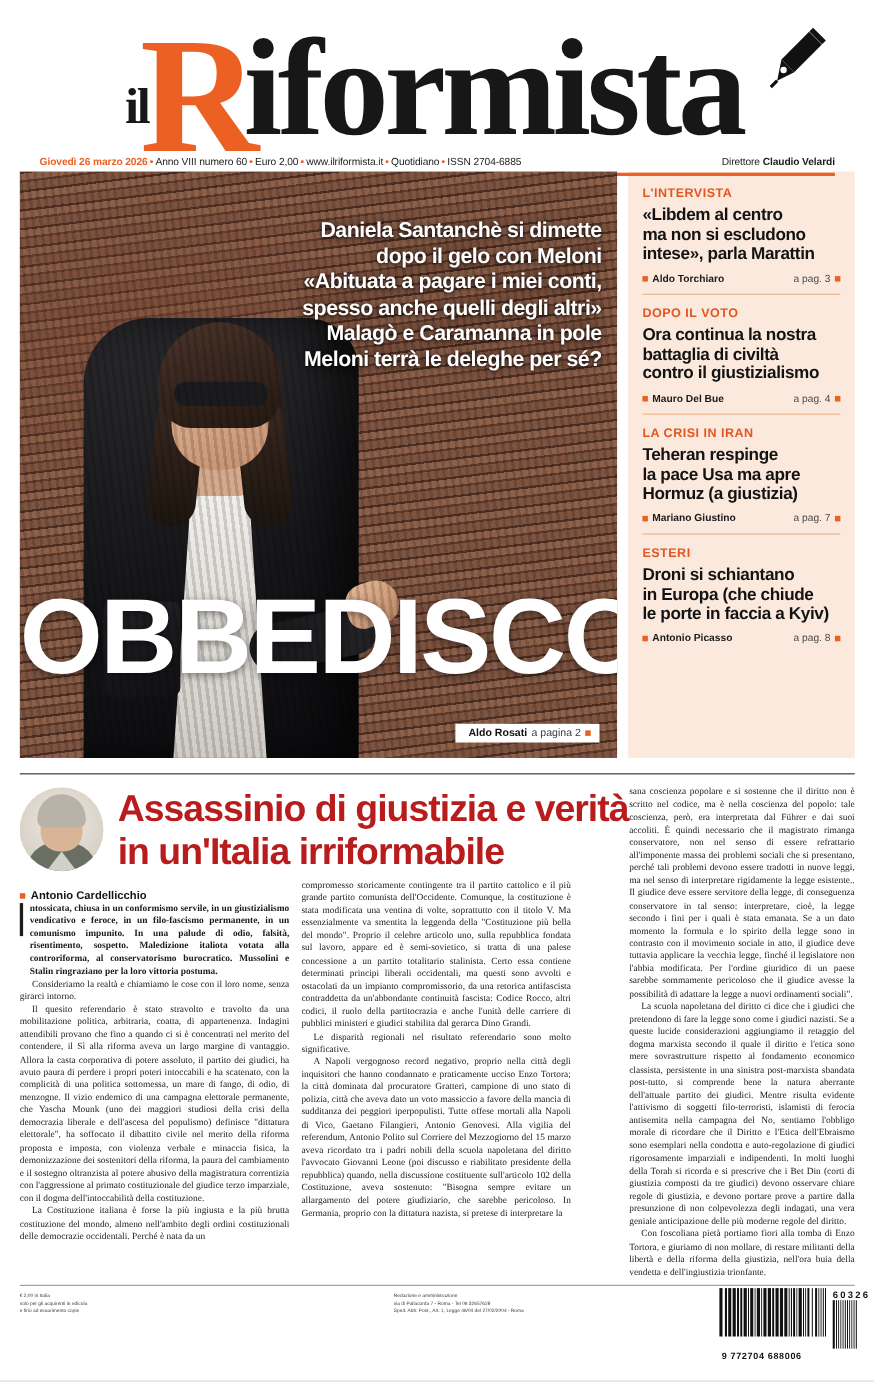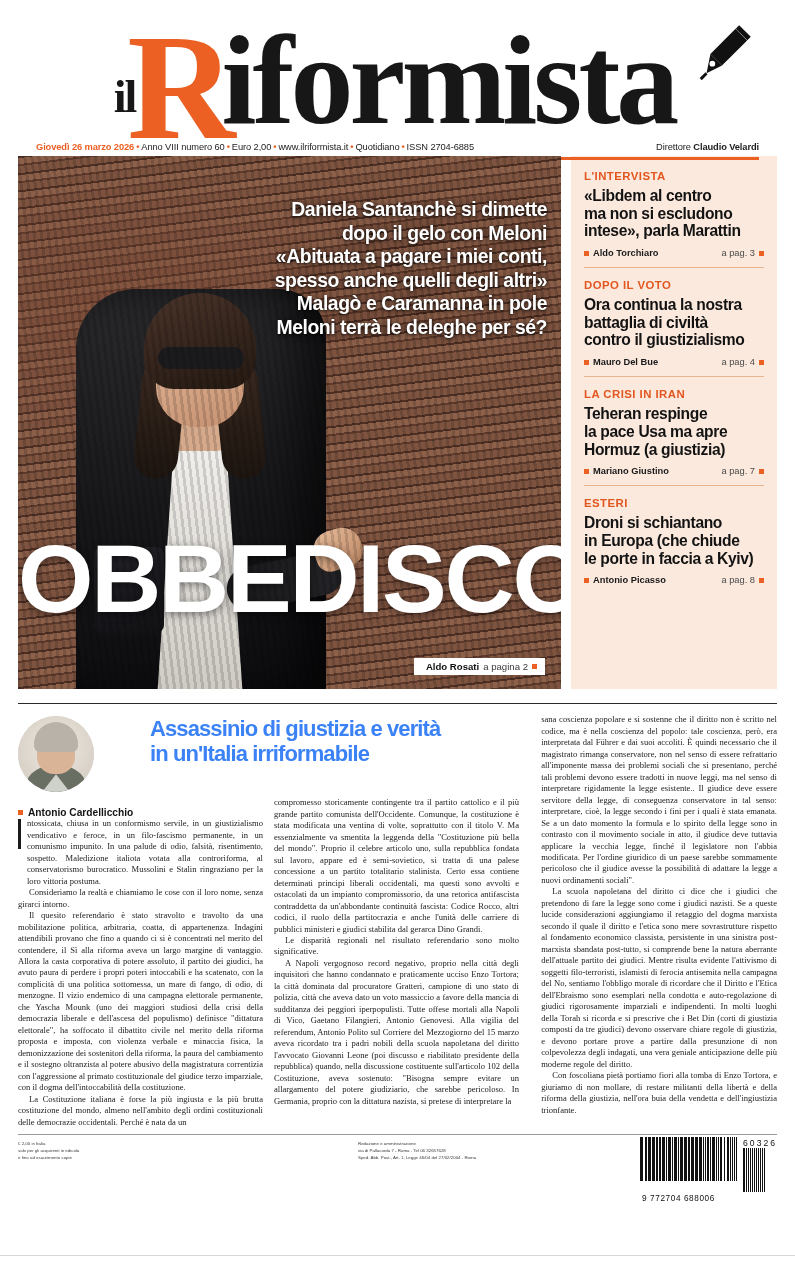--- a/index.html
+++ b/index.html
@@ -234,23 +234,23 @@
     background: #ded9d2;
     margin-top: 2px;
   }
   .av-bg { position:absolute; inset:0; background: radial-gradient(circle at 50% 42%, #efe9e1, #cfc7bd); }
   .av-hair { position:absolute; left:16px; top:6px; width:44px; height:30px; background:#b9b2a8; border-radius:22px 22px 6px 6px; }
   .av-face { position:absolute; left:19px; top:14px; width:38px; height:44px; background:#d9b496; border-radius:19px 19px 17px 17px; }
   .av-body { position:absolute; left:6px; bottom:0; width:64px; height:26px; background:#6a6f63; border-radius:26px 26px 0 0; }
   .av-collar { position:absolute; left:24px; bottom:0; width:28px; height:18px; background:#cfd2cb; clip-path: polygon(50% 0,100% 100%,0 100%); }
   .ed-title {
     font-family: "Liberation Sans", sans-serif;
-    font-weight: 700; font-size: 22px;
+    font-weight: 700; font-size: 34px;
     line-height: 1.14; letter-spacing: -0.9px;
-    color: #3b82f6; padding-top: 2px; margin-left: 43px;
+    color: #b91c1c; padding-top: 2px;
   }
   .ed-title div { white-space: nowrap; }
   .ed-author {
     display: flex; align-items: center; gap: 5px;
     font-family: "Liberation Sans", sans-serif;
     font-weight: 700; font-size: 10.2px; color: #141414;
     margin-top: 10px;
   }
   .cols { display: flex; gap: 11px; margin-top: 5px; }
   .col { width: 245px; }
@@ -259,39 +259,39 @@
     font-size: 8.55px;
     line-height: 1.345;
     text-align: justify;
     text-indent: 11px;
     color: #1a1a1a;
     hyphens: auto;
   }
   .col p.noind { text-indent: 0; }
   .col-3 { width: 250px; }
   .col-3 p { font-size: 8.55px; }
-  .dropcap-p { position: relative; padding-left: 9px; text-indent: 0 !important; }
+  .dropcap-p { position: relative; padding-left: 9px; text-indent: 0 !important; font-weight: bold; }
   .dropcap-p::before {
     content: ""; position: absolute; left: 0; top: 1px;
     width: 2.6px; height: 30px; background: #1a1a1a;
   }
 
   
   .foot-rule { margin: 6px 18px 0 18px; height: 1px; background: #9a9a9a; }
   .footer {
     display: flex; padding: 6px 18px 0 18px;
     align-items: flex-start; position: relative; height: 72px;
   }
   .foot-col {
     font-family: "Liberation Sans", sans-serif;
     font-size: 4.4px; line-height: 1.55; color: #3a3a3a;
   }
   .foot-a { width: 340px; }
   .foot-b { width: 250px; }
-  .barcode-wrap { position: absolute; right: 18px; top: 2px; text-align: right; }
+  .barcode-wrap { position: absolute; right: 4px; top: 2px; text-align: right; font-weight: bold; }
   .bc-row { display: flex; align-items: flex-start; gap: 5px; justify-content: flex-end; }
   .bc { height: 44px; display: flex; align-items: stretch; }
   .bc i { display: block; background: #111; height: 100%; }
   .bc-num {
     font-family: "Liberation Sans", sans-serif;
     font-size: 8.6px; color: #111; letter-spacing: 2px;
     margin-top: 1px;
   }
   .bc-digits {
     font-family: "Liberation Sans", sans-serif;

